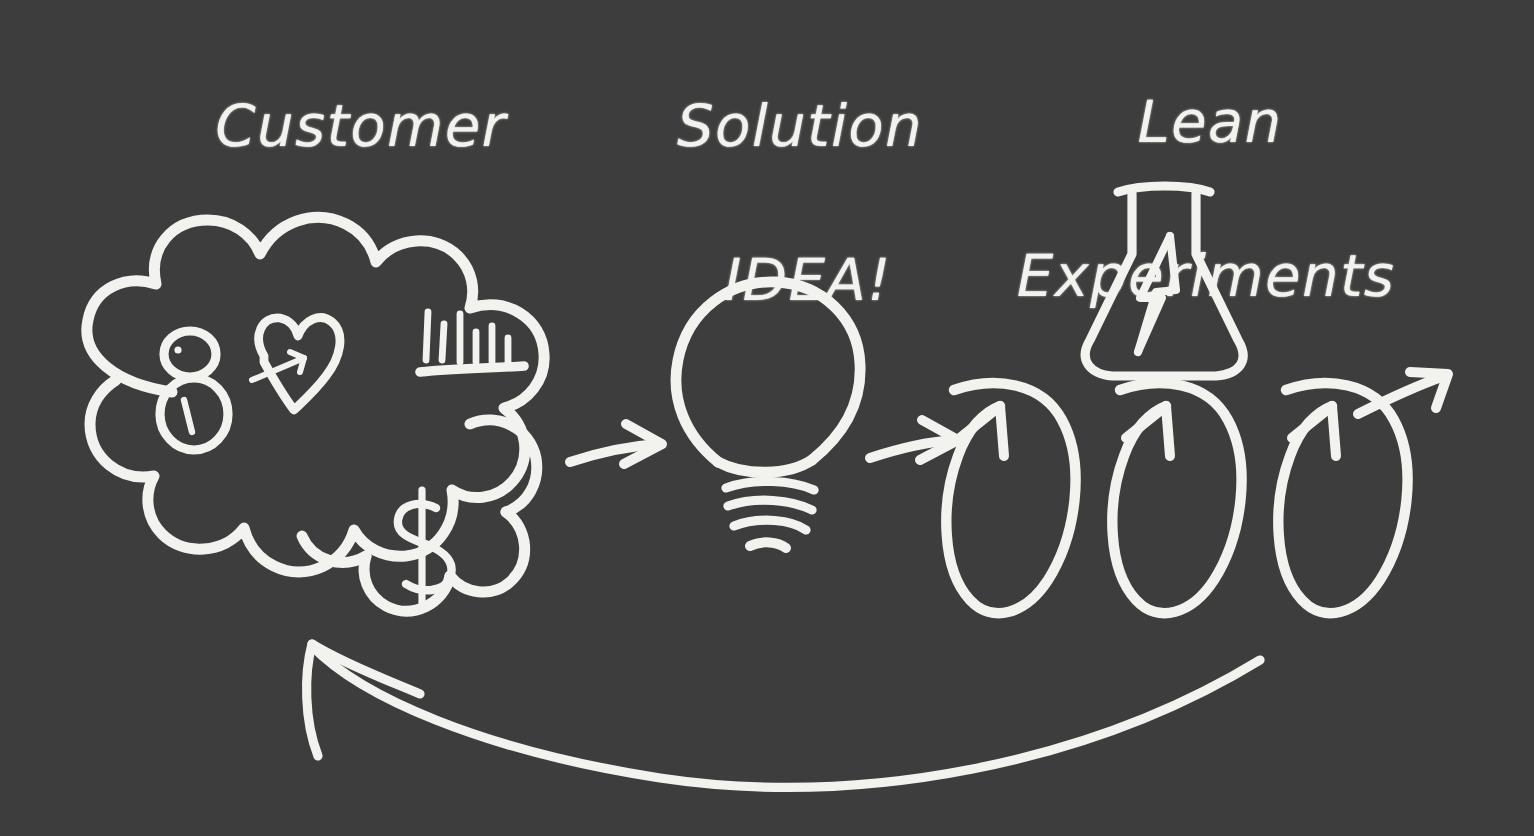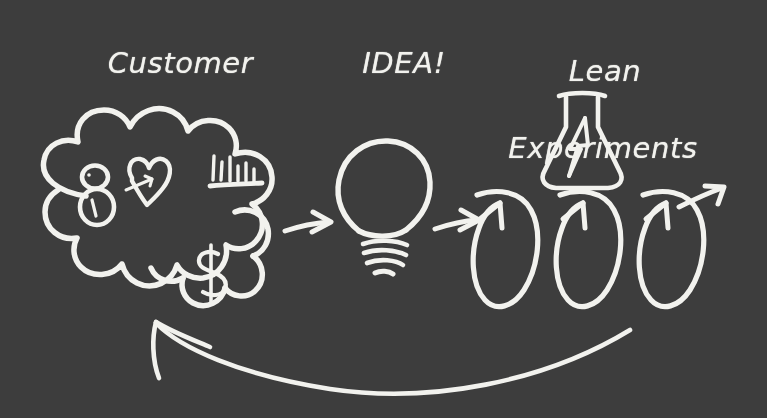--- a/index.html
+++ b/index.html
@@ -51,34 +51,35 @@
   .heading .l2 { display: block; }
   #h-customer {
     left: 58px; top: 6px; width: 245px;
   }
   #h-customer .l2 { padding-left: 18px; }
   #h-solution {
     left: 305px; top: 6px; width: 190px;
   }
   #h-solution .l2 { padding-left: 8px; }
   #h-lean {
-    left: 488px; top: 14px; width: 230px;
+    left: 488px; top: 4px; width: 230px;
   }
   #h-lean .l1 { padding-left: 4px; }
 </style>
 </head>
 <body>
 
 <div id="board">
 
   <div class="heading" id="h-customer">
     <span class="l1">Customer</span>
   </div>
 
   <div class="heading" id="h-solution">
+    <span class="l1">Solution</span>
     <span class="l2">IDEA!</span>
   </div>
 
   <div class="heading" id="h-lean">
     <span class="l1">Lean</span>
     <span class="l2">Experiments</span>
   </div>
 
   <svg viewBox="0 0 767 418" xmlns="http://www.w3.org/2000/svg">
 

